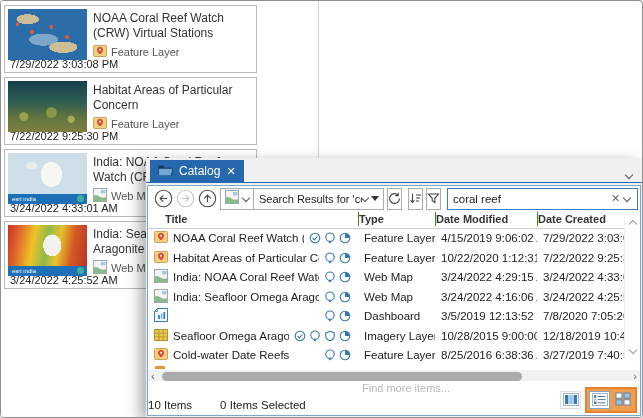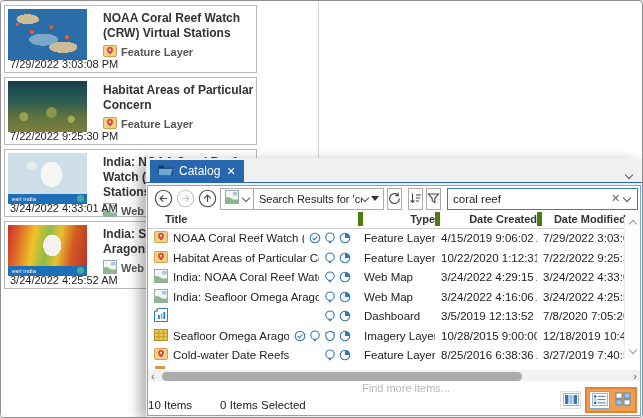--- a/index.html
+++ b/index.html
@@ -28,21 +28,21 @@
   .t3{background:#cfdfe9;
       background-image:radial-gradient(ellipse 17px 20px at 55% 42%,#f6f6f2 62%,transparent 63%),
       radial-gradient(ellipse 9px 6px at 30% 25%,#e8ede9 60%,transparent 61%);}
   .t4{background:linear-gradient(100deg,#cc2f27 0%,#e2702b 16%,#efc327 32%,#8fba4d 48%,#e9c12e 62%,#d35b23 78%,#b7302a 100%);
       background-image:radial-gradient(ellipse 15px 18px at 56% 40%,#f4f2ec 60%,transparent 61%),
       linear-gradient(100deg,#cc2f27 0%,#e2702b 16%,#efc327 32%,#8fba4d 48%,#e9c12e 62%,#d35b23 78%,#b7302a 100%);}
   .map-strip{position:absolute;left:0;bottom:0;width:100%;height:10px;background:#1d6fb8;
              color:#fff;font-size:6px;line-height:10px;padding-left:4px;box-sizing:border-box;}
   .map-strip:after{content:"";position:absolute;right:3px;top:1px;width:7px;height:7px;border-radius:50%;
                    background:#3fae9f;}
-  .cbody{position:absolute;left:98px;top:5px;width:162px;font-weight:bold;}
+  .cbody{position:absolute;left:88px;top:5px;width:162px;}
   .ctitle{font-size:12px;line-height:15px;color:#333;}
   .ctype{display:flex;align-items:center;gap:4px;margin-top:3px;font-size:11px;color:#555;}
   .cdate{position:absolute;left:5px;bottom:2px;font-size:11px;color:#222;}
   
   .pane{position:absolute;left:145px;top:157px;right:0;bottom:0;display:flex;flex-direction:column;
         background:#f0f0f0;box-shadow:-7px 3px 12px rgba(0,0,0,.30);}
   .tab-bar{position:relative;height:24px;background:#f0f0f0;border-bottom:1px solid #2667ad;}
   .tab{position:absolute;left:4px;top:2px;height:22px;display:flex;align-items:center;gap:6px;
        padding:0 8px;background:#2667ad;color:#fff;font-size:12px;cursor:default;}
   .tab-close{color:#fff;font-size:11px;line-height:11px;}
@@ -66,21 +66,21 @@
   .search{box-sizing:border-box;flex:1;height:22px;border:1px solid #3a7bbf;background:#fff;
           display:flex;align-items:center;padding:0 5px;margin-left:3px;margin-right:1px;gap:4px;}
   .search input{flex:1;border:none;outline:none;font:11.5px "Liberation Sans",sans-serif;color:#222;
                 padding:0;background:transparent;}
   .clear-x{color:#666;font-size:11px;line-height:11px;}
   
   .ghead{display:grid;grid-template-columns:210px 77px 102px 89px;height:20px;align-items:center;
          border-bottom:1px solid #cfcfcf;font-size:11px;font-weight:bold;color:#333;background:#fff;
          margin-right:15px;}
   .ghead .hc{height:14px;line-height:14px;}
-  .ghead .hc.sep{border-left:5px solid #4d7c0f;text-align:right;}
+  .ghead .hc.sep{border-left:1px solid #4d7c0f;text-align:left;}
   .ghead .hc.first{padding-left:17px;}
   .rows{margin-right:15px;}
   .trow{display:grid;grid-template-columns:210px 77px 102px 89px;height:19.5px;align-items:center;
         font-size:11.5px;color:#222;background:#fff;}
   .c-title{display:flex;align-items:center;gap:5px;padding-left:6px;overflow:hidden;}
   .ttext{white-space:nowrap;overflow:hidden;}
   .badges{margin-left:auto;display:flex;align-items:center;gap:3px;padding-right:7px;flex:none;}
   .badges svg{display:block;}
   .c-type,.c-created,.c-modified{white-space:nowrap;overflow:hidden;padding-left:6px;}
   .sliver{height:4px;background:#fff;position:relative;margin-right:15px;}
@@ -254,22 +254,22 @@
         <div class="search">
           <input readonly="" value="coral reef" style="">
           <span class="clear-x">✕</span>
           <i class="chev" style="margin-right:2px;"></i>
         </div>
       </div>
 
       <div class="ghead">
         <div class="hc first">Title</div>
         <div class="hc sep">Type</div>
+        <div class="hc sep">Date Modified</div>
         <div class="hc sep">Date Created</div>
-        <div class="hc sep">Date Modified</div>
       </div>
 
       <div class="rows">
 
         <div class="trow">
           <div class="c-title">
             <span><svg width="14" height="14" viewBox="0 0 14 14">
                   <rect x="0.5" y="1.5" width="13" height="11" rx="1" fill="#f4cf80" stroke="#c9a254"></rect>
                   <path d="M7 3.2a2.6 2.6 0 0 1 2.6 2.6C9.6 7.9 7 10.2 7 10.2S4.4 7.9 4.4 5.8A2.6 2.6 0 0 1 7 3.2z" fill="#e04c3c" stroke="#b23327" stroke-width="0.6"></path>
                   <circle cx="7" cy="5.7" r="1" fill="#fff"></circle>

